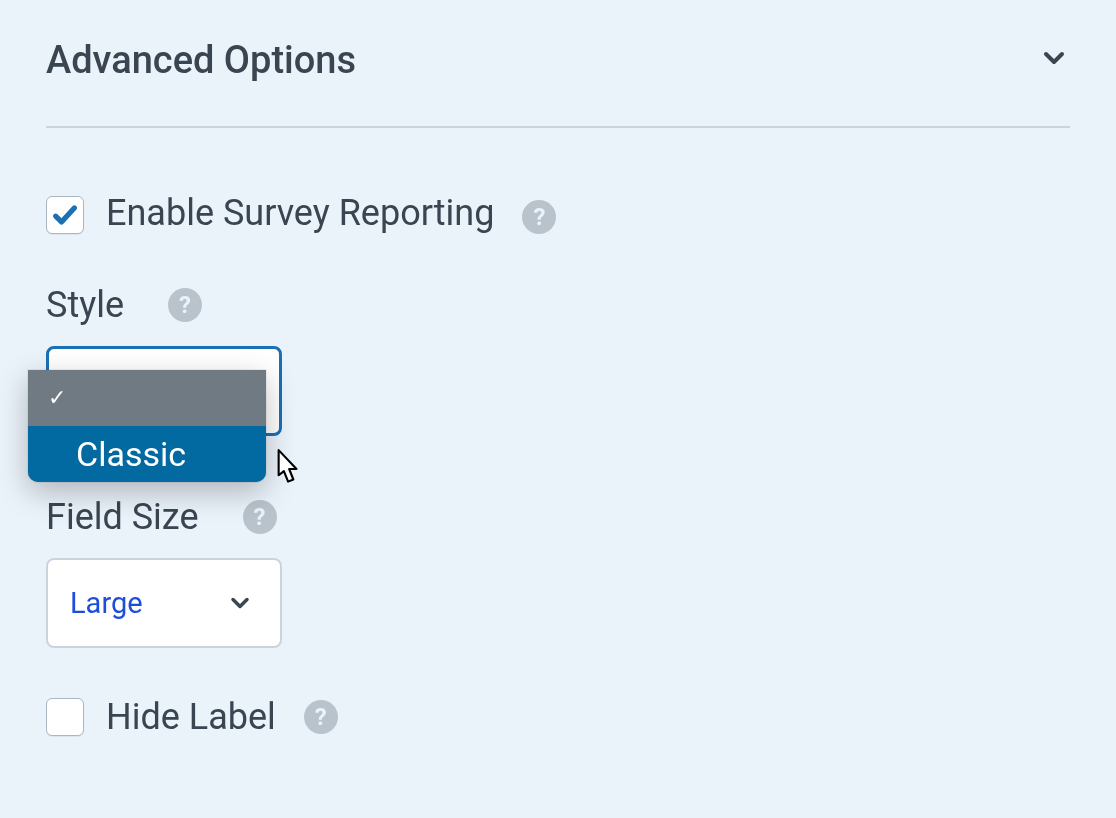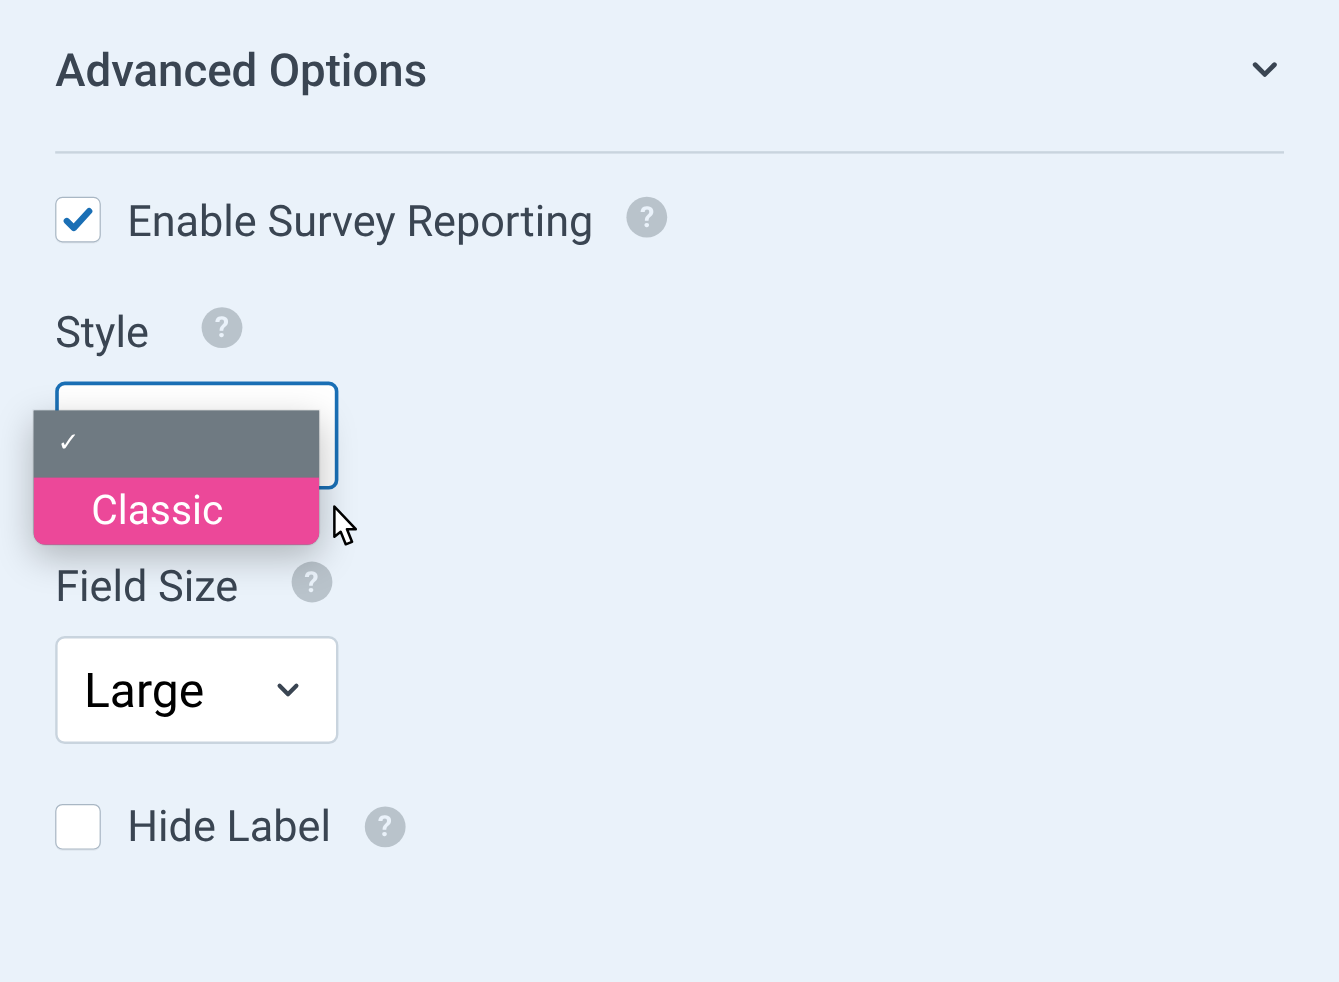--- a/index.html
+++ b/index.html
@@ -14,37 +14,37 @@
       height: 818px;
       padding: 16px 46px;
       color: #3a4552;
     }
     .section-header {
       display: flex;
       justify-content: space-between;
       align-items: center;
       padding: 22px 0 44px 0;
       border-bottom: 2px solid #c9d4de;
-      margin-bottom: 36px;
+      margin-bottom: 64px;
     }
     .section-title {
       font-size: 38px;
       font-weight: 500;
       color: #3a4552;
     }
     .chevron-toggle {
       cursor: pointer;
     }
     .chevron-toggle svg {
       width: 32px;
       height: 32px;
     }
     .field-row {
       display: flex;
-      align-items: flex-start;
+      align-items: flex-end;
       margin-bottom: 50px;
     }
     .checkbox {
       width: 38px;
       height: 38px;
       border: 1px solid #a9b7c4;
       border-radius: 6px;
       background: #ffffff;
       display: flex;
       align-items: center;
@@ -71,21 +71,21 @@
       display: flex;
       align-items: center;
       justify-content: center;
       font-size: 24px;
       font-weight: 700;
       cursor: pointer;
       flex-shrink: 0;
     }
     .label-row {
       display: flex;
-      align-items: flex-start;
+      align-items: center;
       margin-bottom: 20px;
     }
     .field-label {
       font-size: 36px;
       color: #3a4552;
       margin-right: 44px;
     }
     .field-label.tight {
     }
     .style-section {
@@ -115,21 +115,21 @@
       align-items: center;
       padding-left: 20px;
       font-size: 34px;
       color: #ffffff;
       cursor: pointer;
     }
     .dropdown-option.selected {
       background: #6f7a82;
     }
     .dropdown-option.highlighted {
-      background: #ec4899;
+      background: #0369a1;
     }
     .check-mark {
       font-size: 22px;
       margin-right: 14px;
       line-height: 1;
     }
     .option-nocheck {
       padding-left: 48px;
     }
     .cursor-icon {
@@ -151,22 +151,22 @@
       border: 2px solid #c9d4de;
       border-radius: 8px;
       background: #ffffff;
       display: flex;
       align-items: center;
       justify-content: space-between;
       padding: 0 26px 0 22px;
       cursor: pointer;
     }
     .select-simple-text {
-      font-size: 40px;
-      color: #000000;
+      font-size: 29px;
+      color: #1d4ed8;
     }
     .select-simple svg {
       width: 28px;
       height: 28px;
     }
     .hide-label-row {
       display: flex;
       align-items: center;
       margin-top: 20px;
     }

